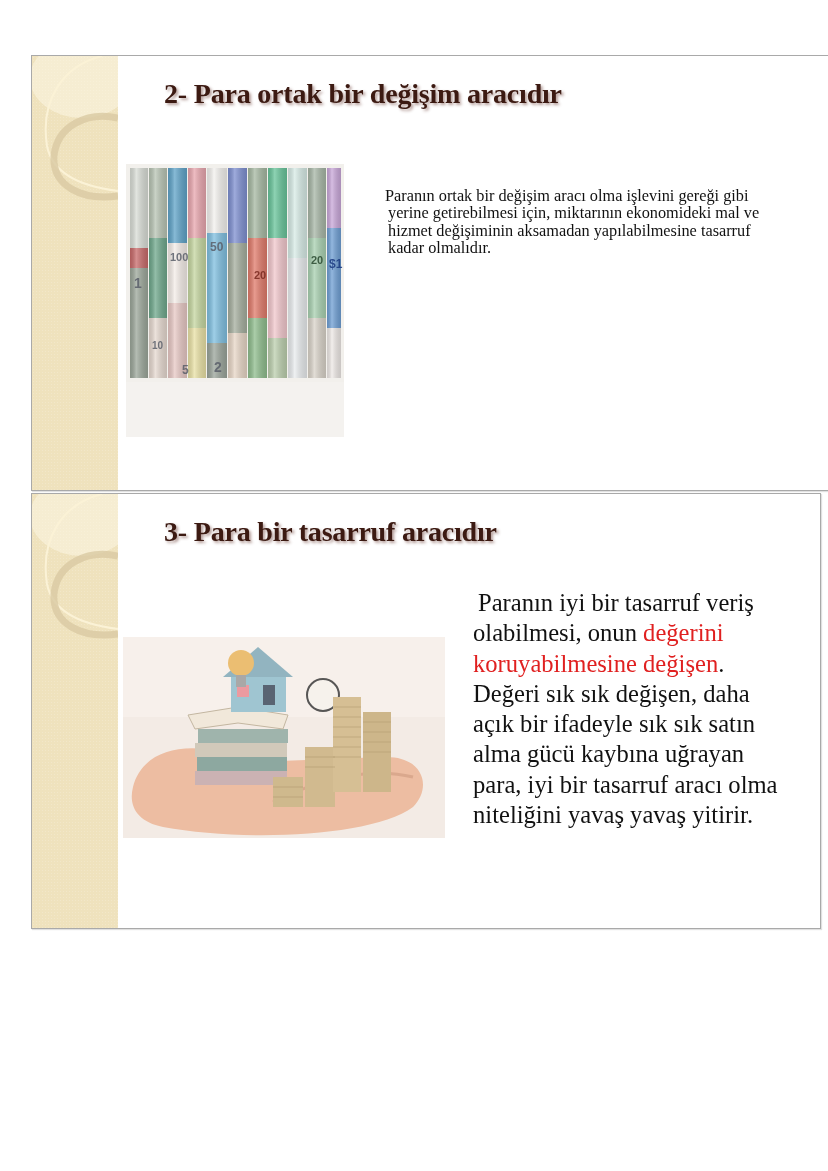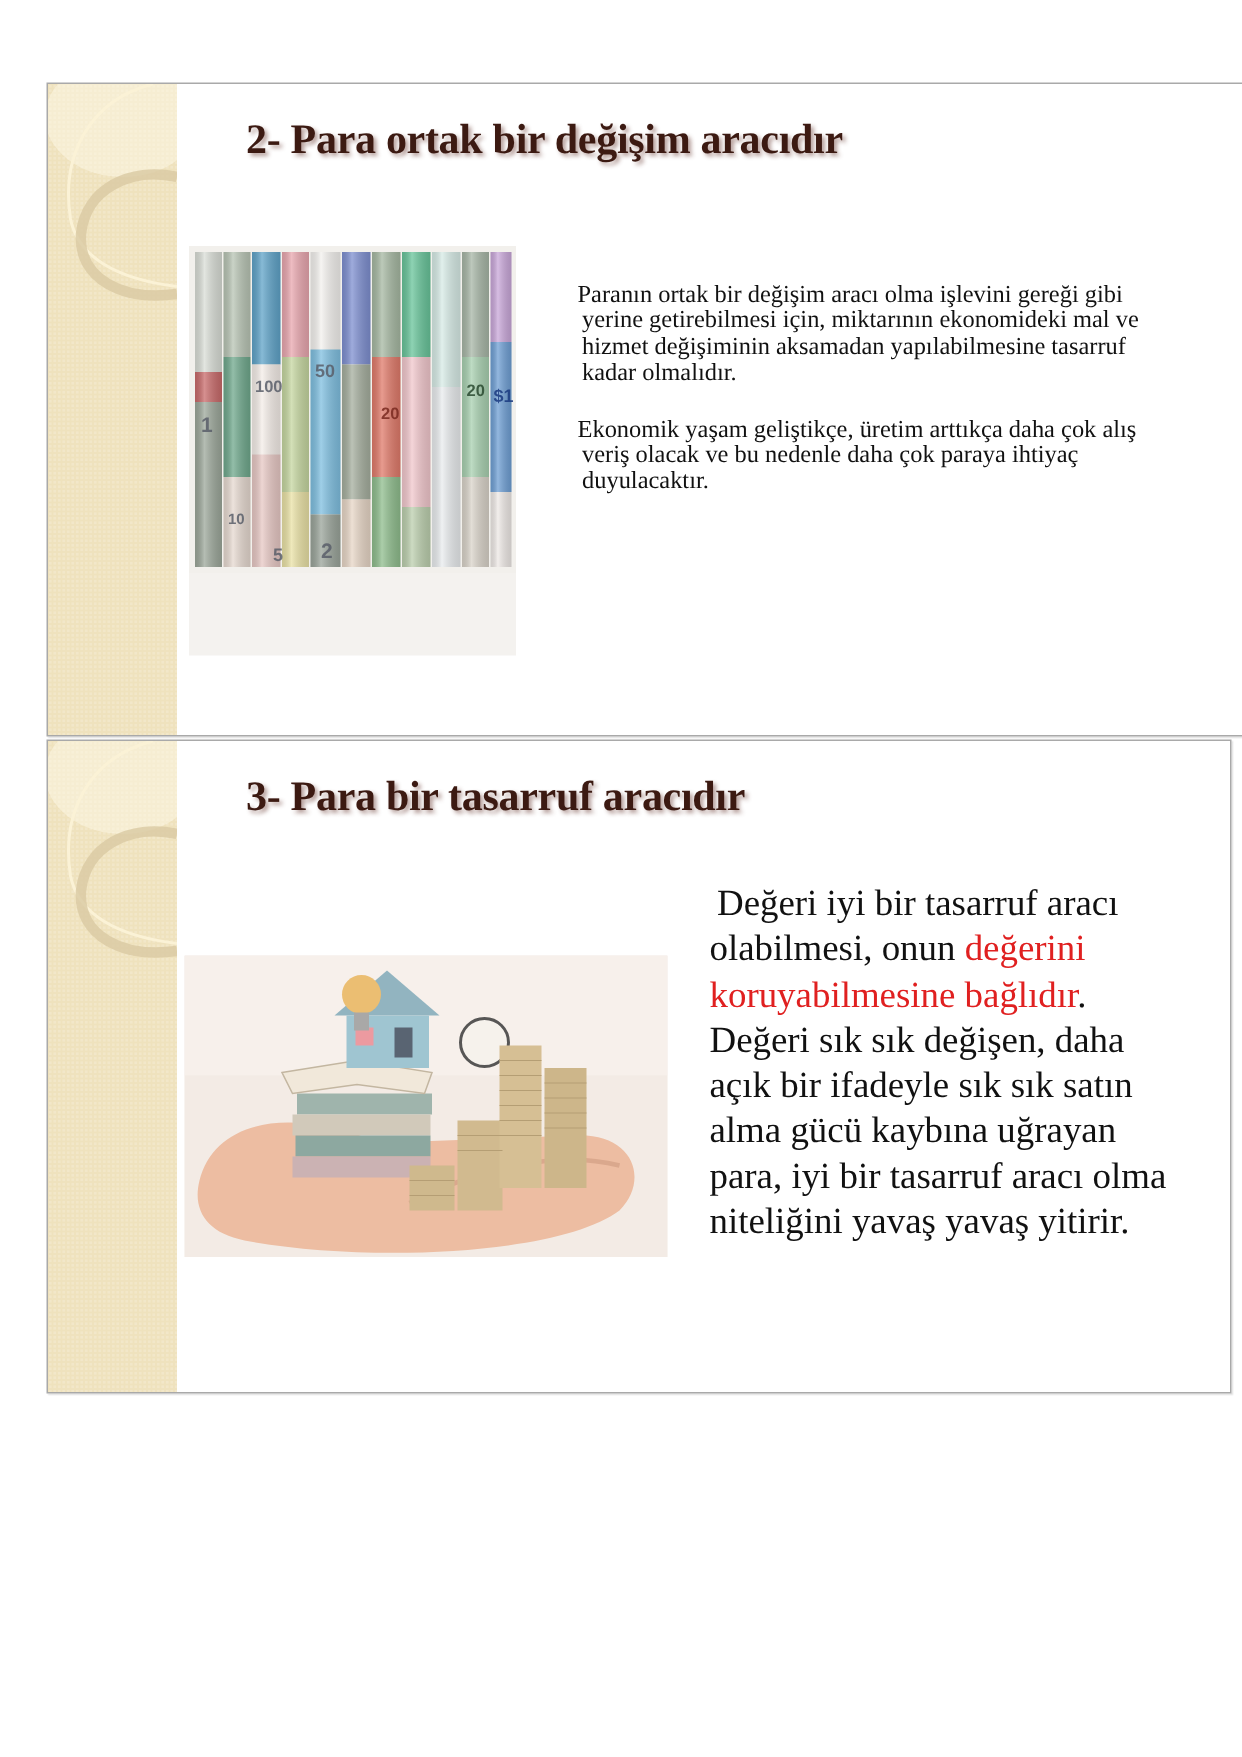--- a/index.html
+++ b/index.html
@@ -179,21 +179,20 @@
         <text x="8" y="124" font-size="14">1</text>
         <text x="26" y="185" font-size="10">10</text>
         <text x="56" y="210" font-size="12">5</text>
         <text x="88" y="208" font-size="14">2</text>
       </g>
     </svg>
   </div>
 
   <div class="body-text-1">
     <p>Paranın ortak bir değişim aracı olma işlevini gereği gibi yerine getirebilmesi için, miktarının ekonomideki mal ve hizmet değişiminin aksamadan yapılabilmesine tasarruf kadar olmalıdır.</p>
-    <p>Ekonomik yaşam geliştikçe, üretim arttıkça daha çok alış veriş olacak ve bu nedenle daha çok paraya ihtiyaç duyulacaktır.</p>
   </div>
 </section>
 
 <section class="slide" id="slide2">
   <div class="side-band">
     <svg width="86" height="434" viewBox="0 0 86 434">
       <ellipse cx="50" cy="22" rx="52" ry="40" fill="rgba(255,250,235,0.45)"></ellipse>
       <path d="M70 0 C 30 10, 8 45, 15 90 C 20 115, 45 130, 86 135" fill="none" stroke="#fbf2d6" stroke-width="2"></path>
       <path d="M86 62 C 55 55, 25 70, 22 100 C 20 130, 50 145, 86 140" fill="none" stroke="#d9c9a3" stroke-width="7" opacity="0.8"></path>
     </svg>
@@ -243,15 +242,15 @@
         <line x1="182" y1="120" x2="212" y2="120"></line>
           <line x1="182" y1="130" x2="212" y2="130"></line>
         <line x1="150" y1="150" x2="180" y2="150"></line>
           <line x1="150" y1="160" x2="180" y2="160"></line>
       </g>
       <rect x="0" y="0" width="322" height="201" fill="rgba(255,248,240,0.15)"></rect>
     </svg>
   </div>
 
   <div class="body-text-2">
-    <p><span>Değeri iyi bir tasarruf aracı olabilmesi, onun </span><span class="hl">değerini koruyabilmesine bağlıdır</span><span>. Değeri sık sık değişen, daha açık bir ifadeyle sık sık satın alma gücü kaybına uğrayan para, iyi bir tasarruf aracı olma niteliğini yavaş yavaş yitirir.</span></p>
+    <p><span>Paranın iyi bir tasarruf veriş olabilmesi, onun </span><span class="hl">değerini koruyabilmesine değişen</span><span>. Değeri sık sık değişen, daha açık bir ifadeyle sık sık satın alma gücü kaybına uğrayan para, iyi bir tasarruf aracı olma niteliğini yavaş yavaş yitirir.</span></p>
   </div>
 </section>
 
 </body></html>

